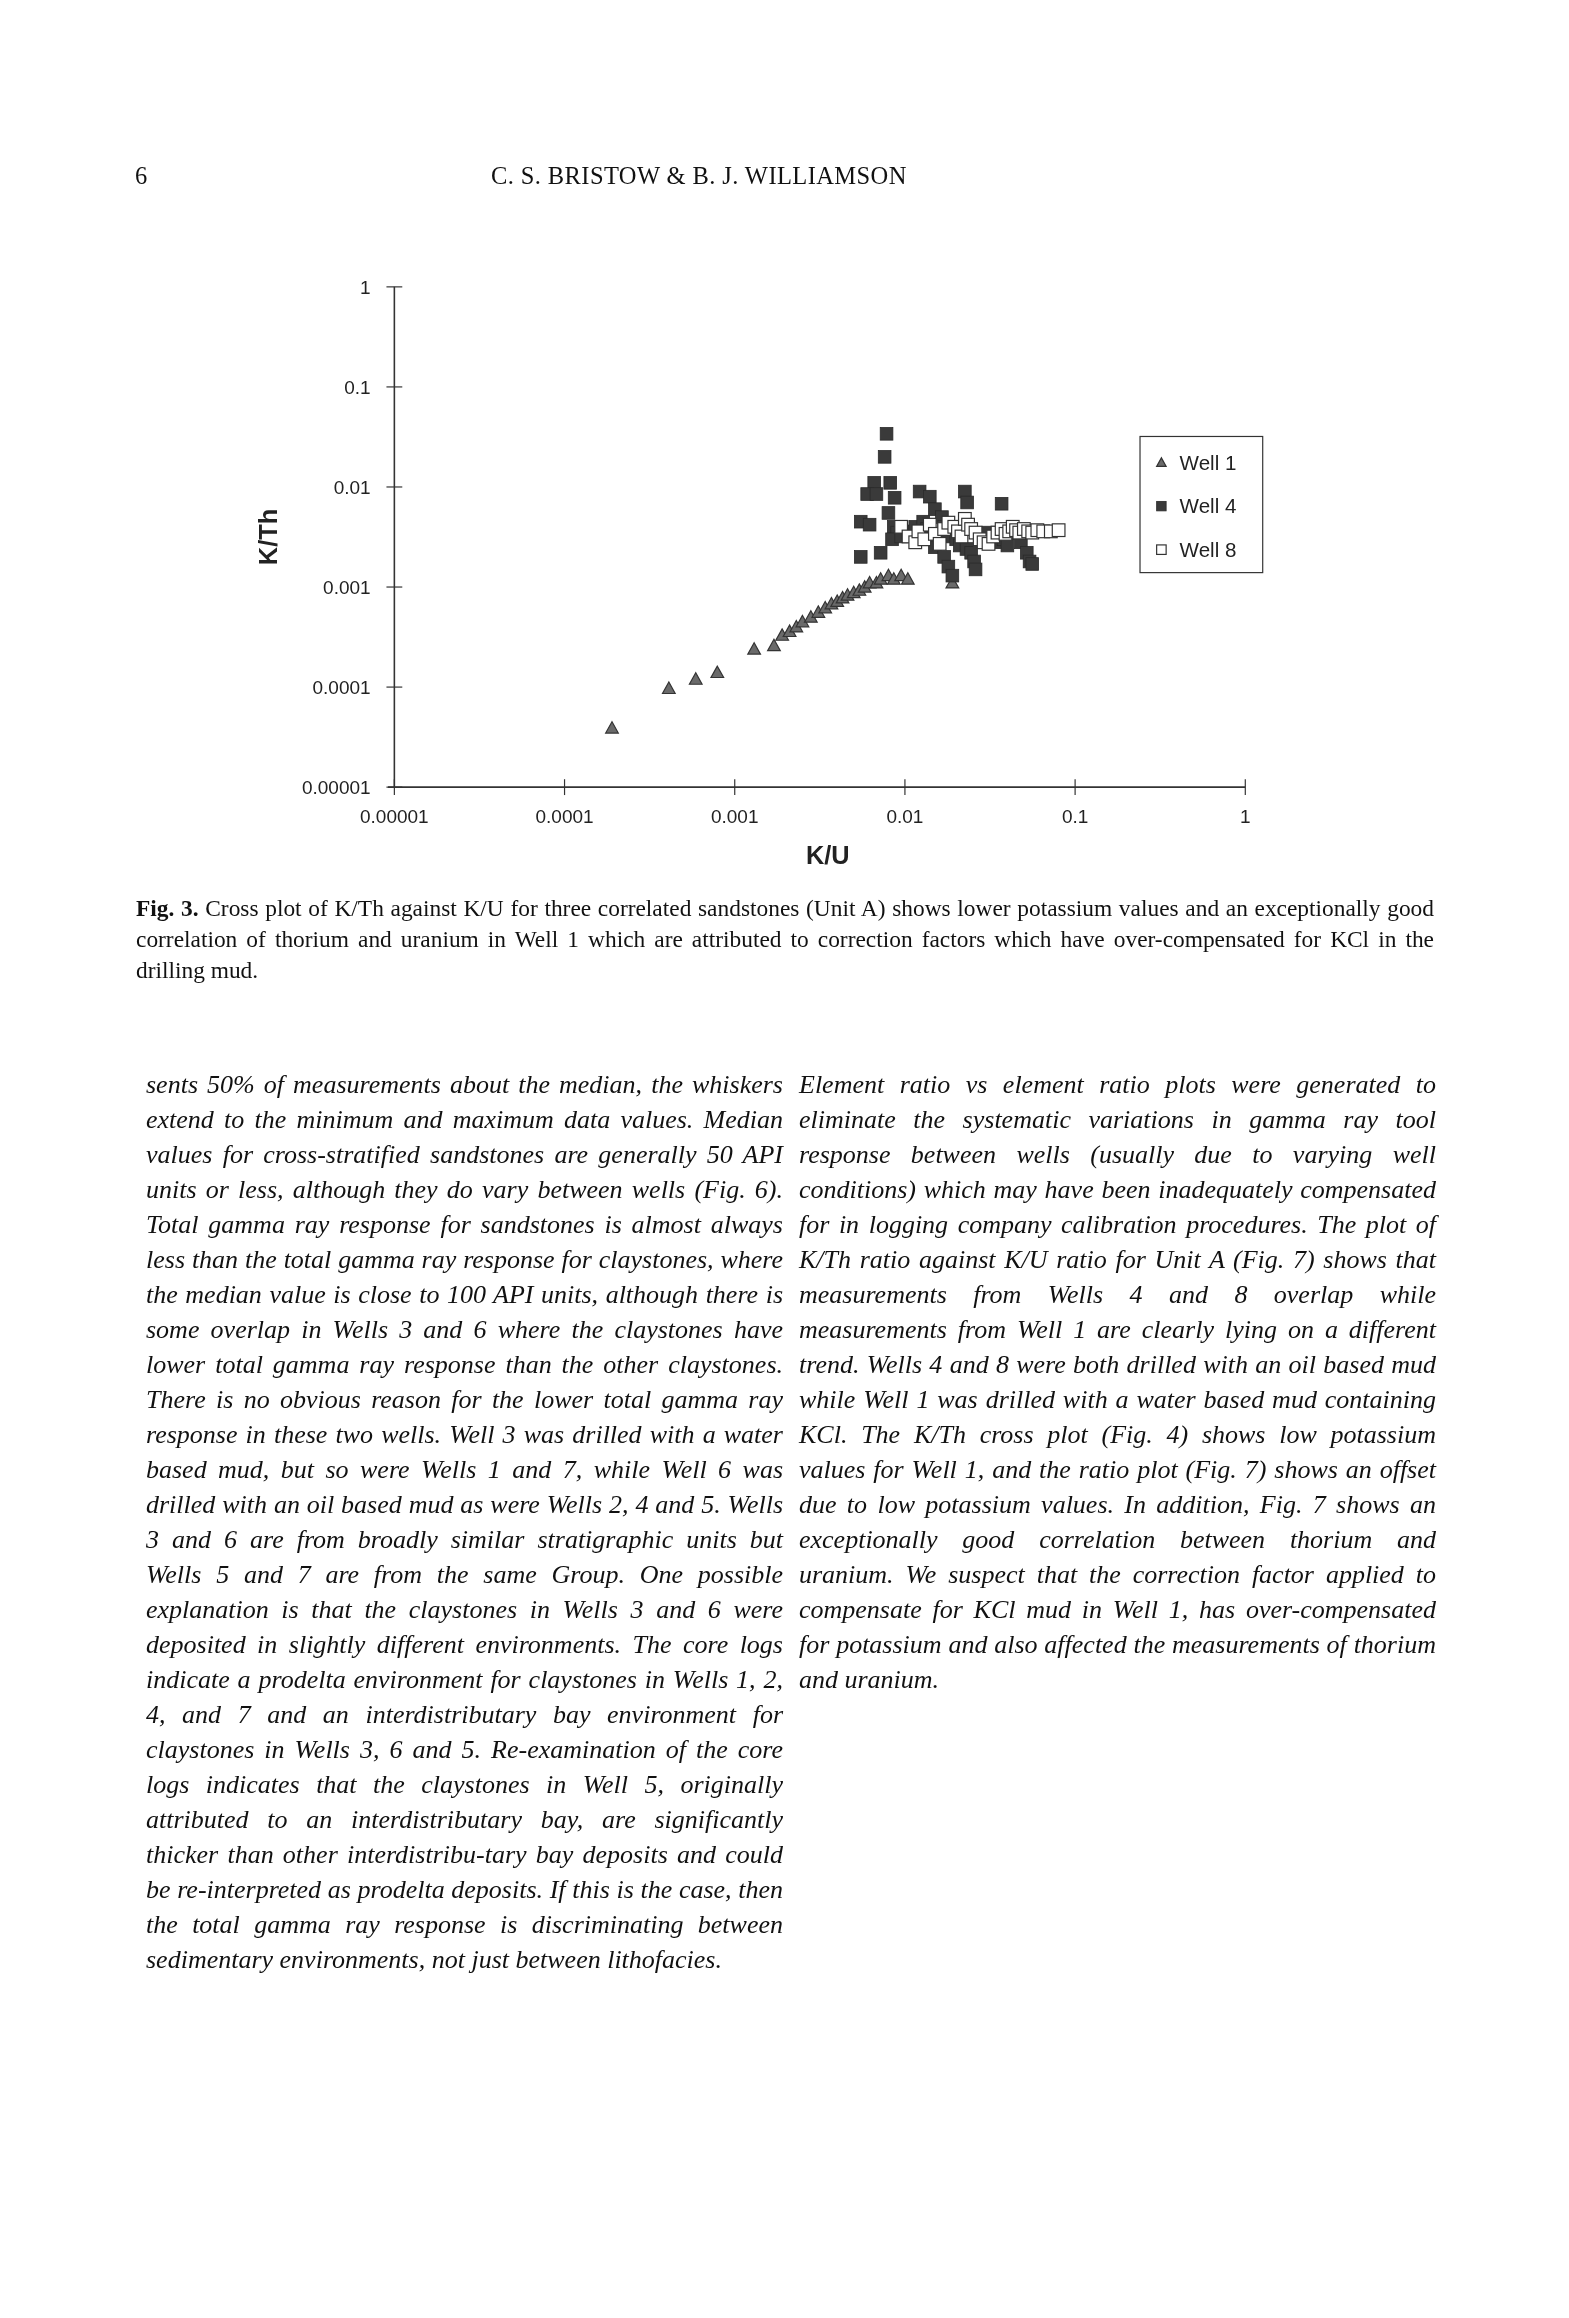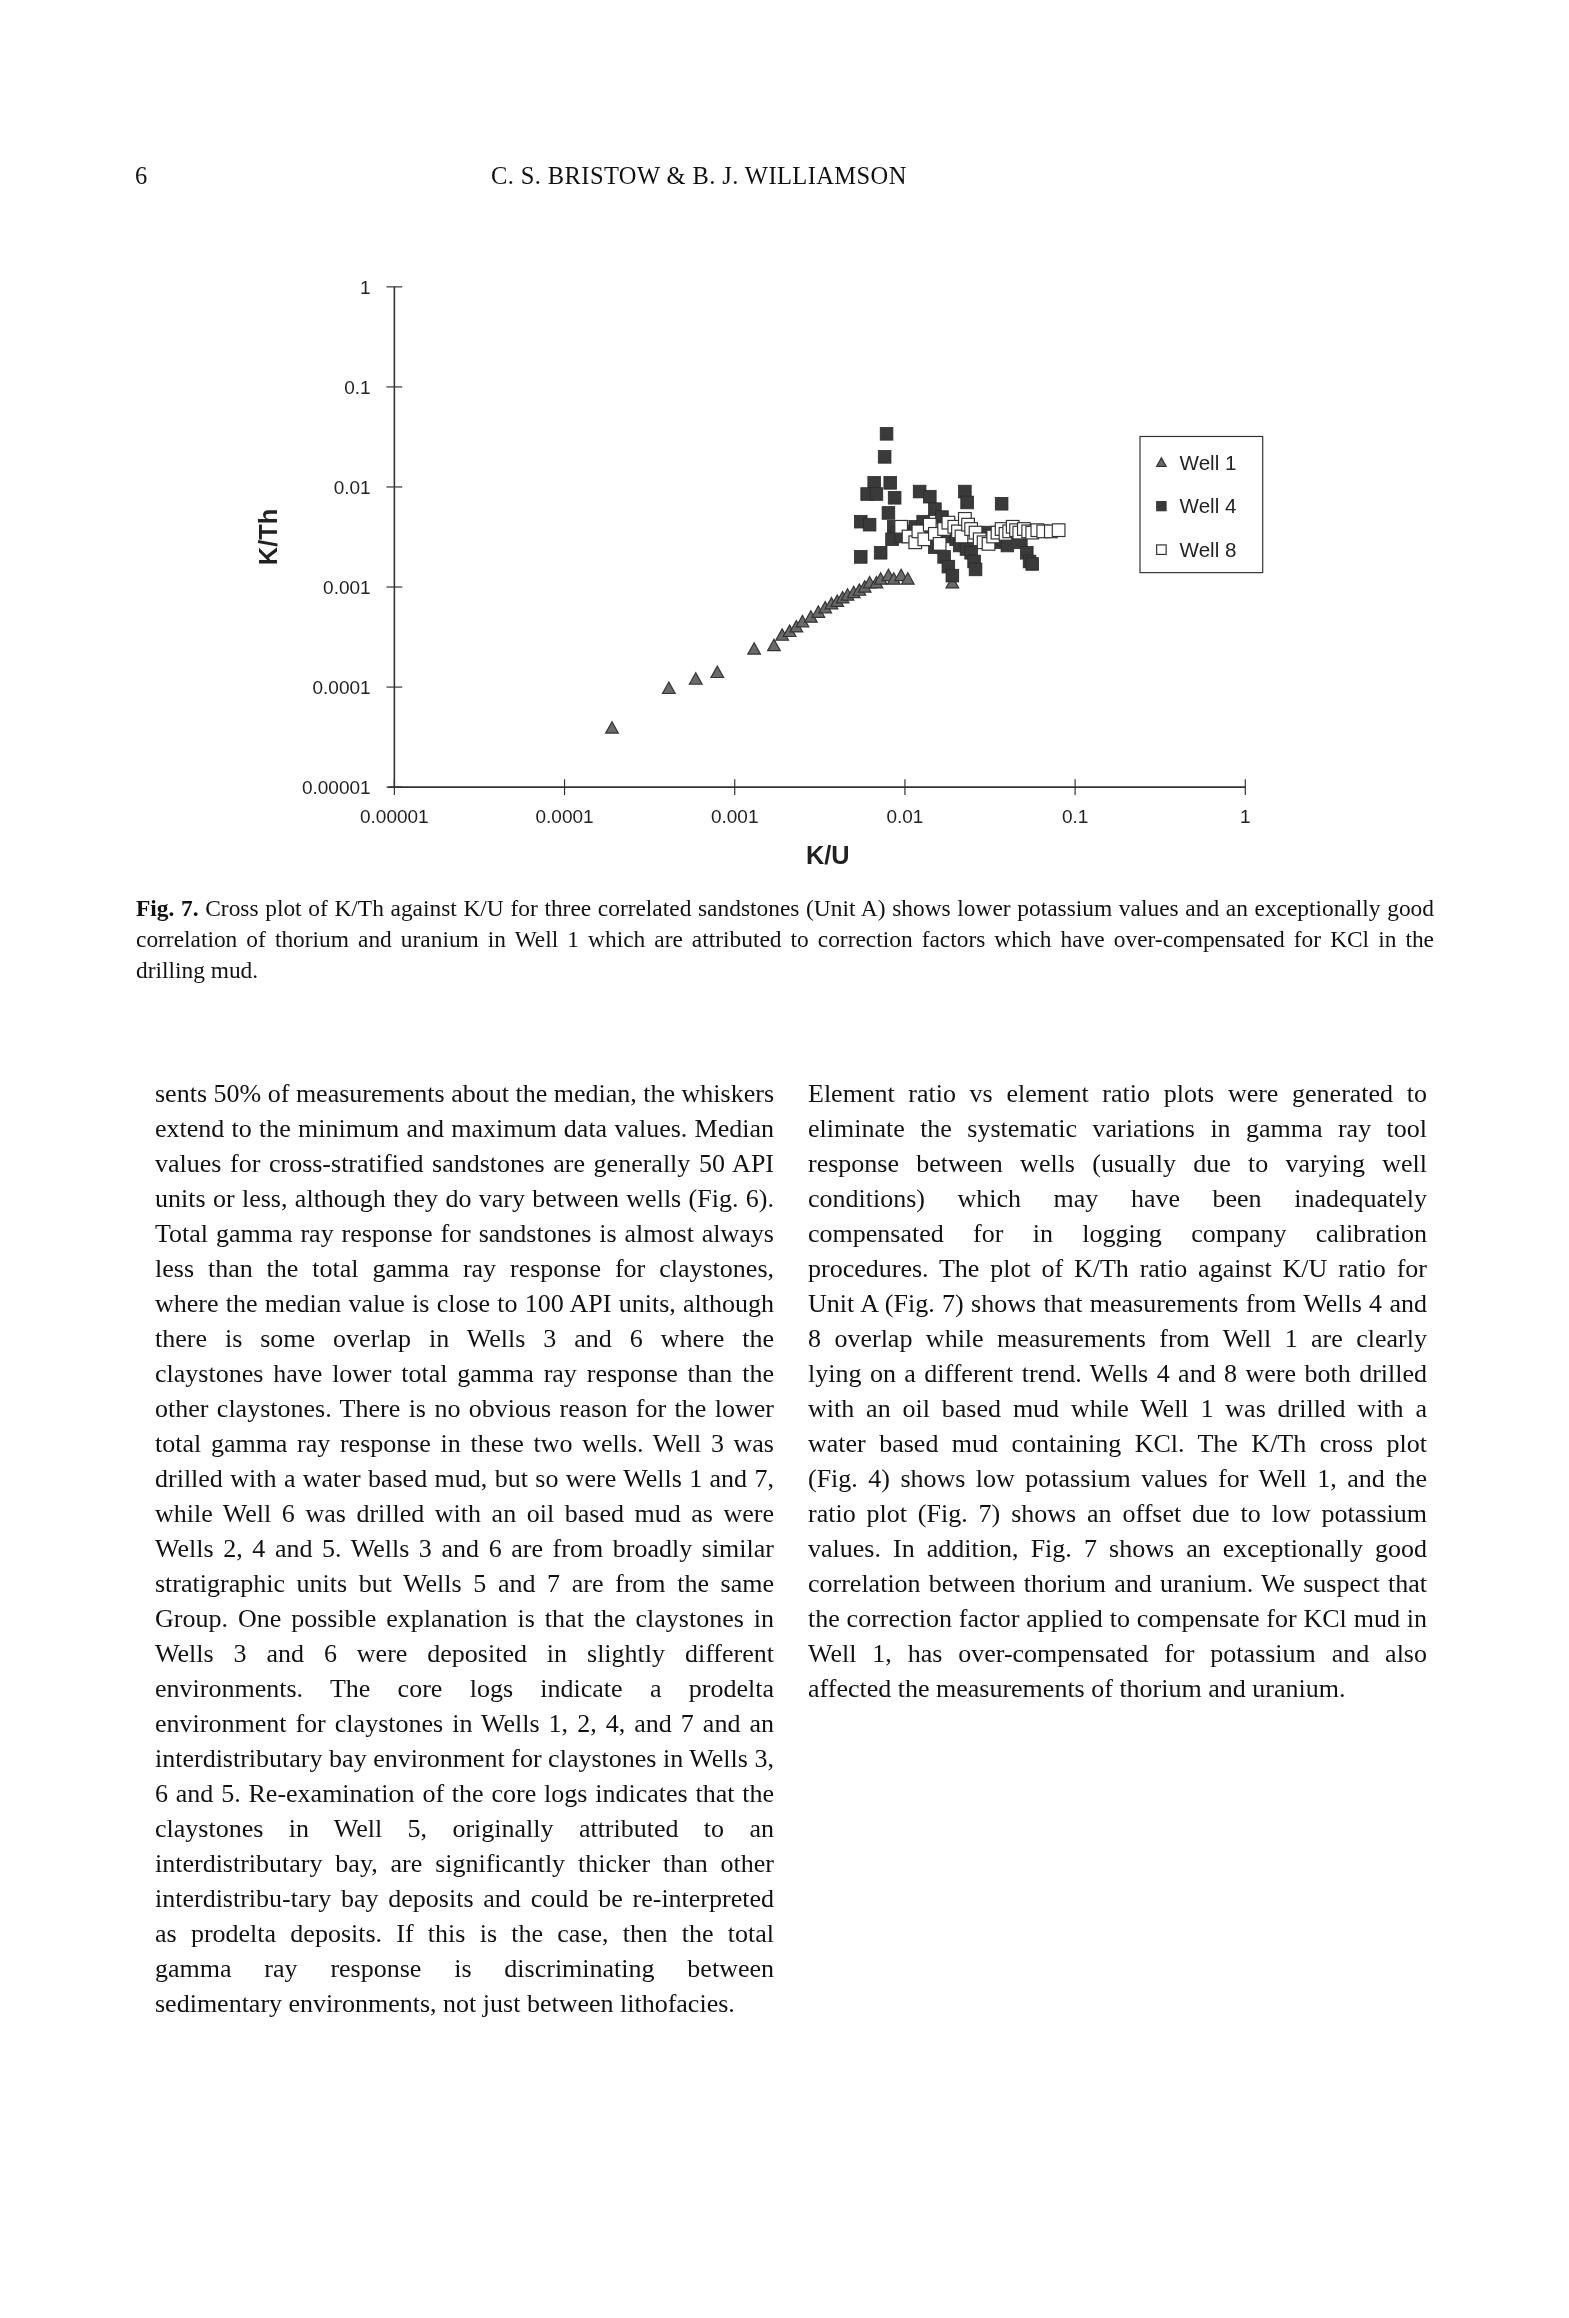--- a/index.html
+++ b/index.html
@@ -13,21 +13,21 @@
   .tick-label { font-family: "Liberation Sans", sans-serif; font-size: 24px; fill: #222; }
   .axis-title { font-family: "Liberation Sans", sans-serif; font-size: 32px; font-weight: bold; fill: #222; }
   .legend-text { font-family: "Liberation Sans", sans-serif; font-size: 26px; fill: #222; }
 
   .caption { position: absolute; left: 136px; top: 893px; width: 1298px; font-size: 23.4px; line-height: 31px; text-align: justify; }
   .caption .fig-label { font-weight: bold; }
 
   .col { position: absolute; top: 1065px; width: 641px; font-size: 26px; line-height: 35px; text-align: justify; }
   .col-left { left: 144px; }
   .col-right { left: 797px; }
-  .col p { margin: 11px; }
+  .col p { margin: 2px; font-style: italic; }
   .section-heading-italic { font-style: italic; font-size: 28.5px; line-height: 44px; margin: 0 0 16px 0; text-align: left; }
   .section-heading-bold { font-weight: bold; font-size: 28px; margin: 49px 0 22px 0; }
 </style>
 </head>
 <body>
 
 <div class="running-head">
   <span class="page-number">6</span>
   <span class="running-title">C. S. BRISTOW &amp; B. J. WILLIAMSON</span>
 </div>
@@ -197,21 +197,21 @@
         </g>
         <g>
           <rect x="1461" y="689" width="12" height="12" fill="#ffffff" stroke="#333" stroke-width="1.5"></rect>
           <text x="1490" y="704" class="legend-text">Well 8</text>
         </g>
       </g>
   </svg>
 </div>
 
 <div class="caption">
-  <span class="fig-label">Fig. 7.</span><span> Cross plot of K/Th against K/U for three correlated sandstones (Unit A) shows lower potassium values and an exceptionally good correlation of thorium and uranium in Well 1 which are attributed to correction factors which have over-compensated for KCl in the drilling mud.</span>
+  <span class="fig-label">Fig. 3.</span><span> Cross plot of K/Th against K/U for three correlated sandstones (Unit A) shows lower potassium values and an exceptionally good correlation of thorium and uranium in Well 1 which are attributed to correction factors which have over-compensated for KCl in the drilling mud.</span>
 </div>
 
 <div class="col col-left">
   <p>sents 50% of measurements about the median, the whiskers extend to the minimum and maximum data values. Median values for cross-stratified sandstones are generally 50 API units or less, although they do vary between wells (Fig. 6). Total gamma ray response for sandstones is almost always less than the total gamma ray response for claystones, where the median value is close to 100 API units, although there is some overlap in Wells 3 and 6 where the claystones have lower total gamma ray response than the other claystones. There is no obvious reason for the lower total gamma ray response in these two wells. Well 3 was drilled with a water based mud, but so were Wells 1 and 7, while Well 6 was drilled with an oil based mud as were Wells 2, 4 and 5. Wells 3 and 6 are from broadly similar stratigraphic units but Wells 5 and 7 are from the same Group. One possible explanation is that the claystones in Wells 3 and 6 were deposited in slightly different environments. The core logs indicate a prodelta environment for claystones in Wells 1, 2, 4, and 7 and an interdistributary bay environment for claystones in Wells 3, 6 and 5. Re-examination of the core logs indicates that the claystones in Well 5, originally attributed to an interdistributary bay, are significantly thicker than other interdistribu-tary bay deposits and could be re-interpreted as prodelta deposits. If this is the case, then the total gamma ray response is discriminating between sedimentary environments, not just between lithofacies.</p>
 </div>
 
 <div class="col col-right">
   <p>Element ratio vs element ratio plots were generated to eliminate the systematic variations in gamma ray tool response between wells (usually due to varying well conditions) which may have been inadequately compensated for in logging company calibration procedures. The plot of K/Th ratio against K/U ratio for Unit A (Fig. 7) shows that measurements from Wells 4 and 8 overlap while measurements from Well 1 are clearly lying on a different trend. Wells 4 and 8 were both drilled with an oil based mud while Well 1 was drilled with a water based mud containing KCl. The K/Th cross plot (Fig. 4) shows low potassium values for Well 1, and the ratio plot (Fig. 7) shows an offset due to low potassium values. In addition, Fig. 7 shows an exceptionally good correlation between thorium and uranium. We suspect that the correction factor applied to compensate for KCl mud in Well 1, has over-compensated for potassium and also affected the measurements of thorium and uranium.</p>
 </div>
 

